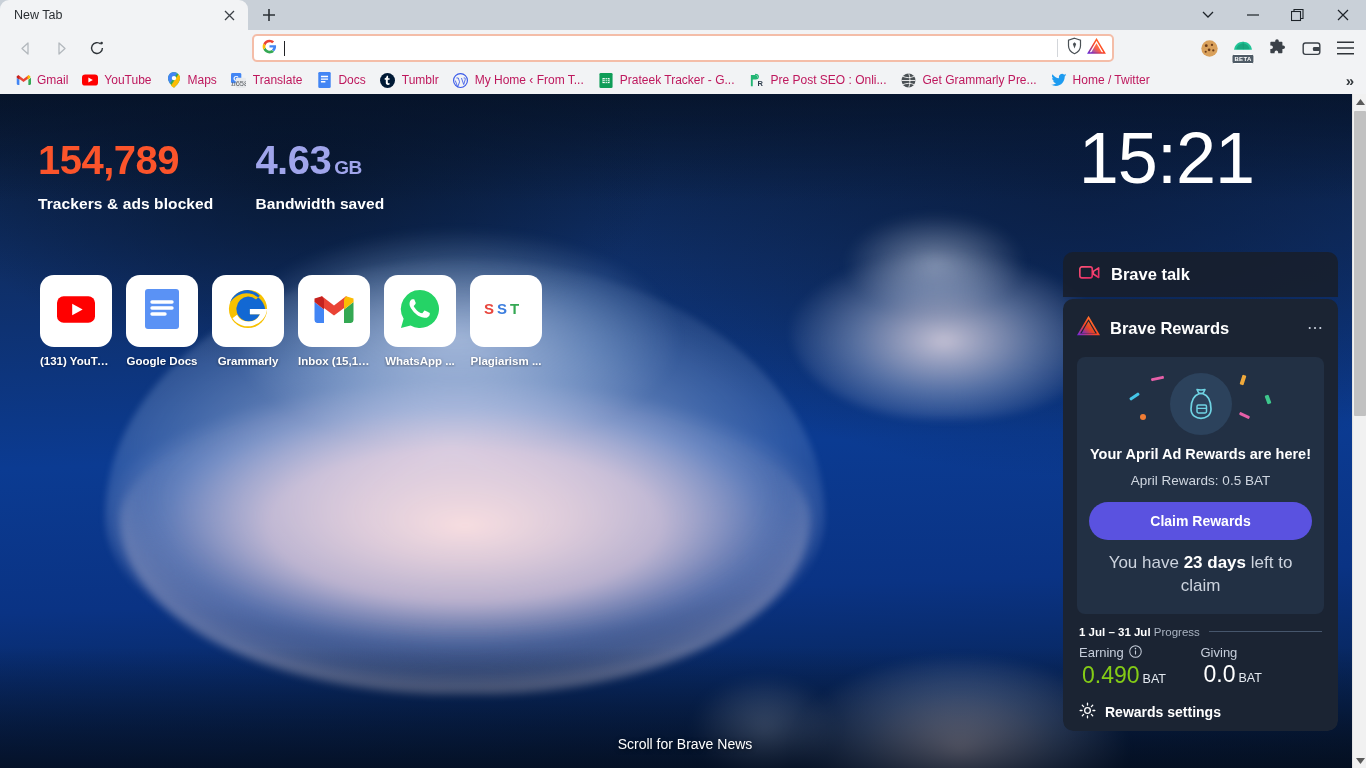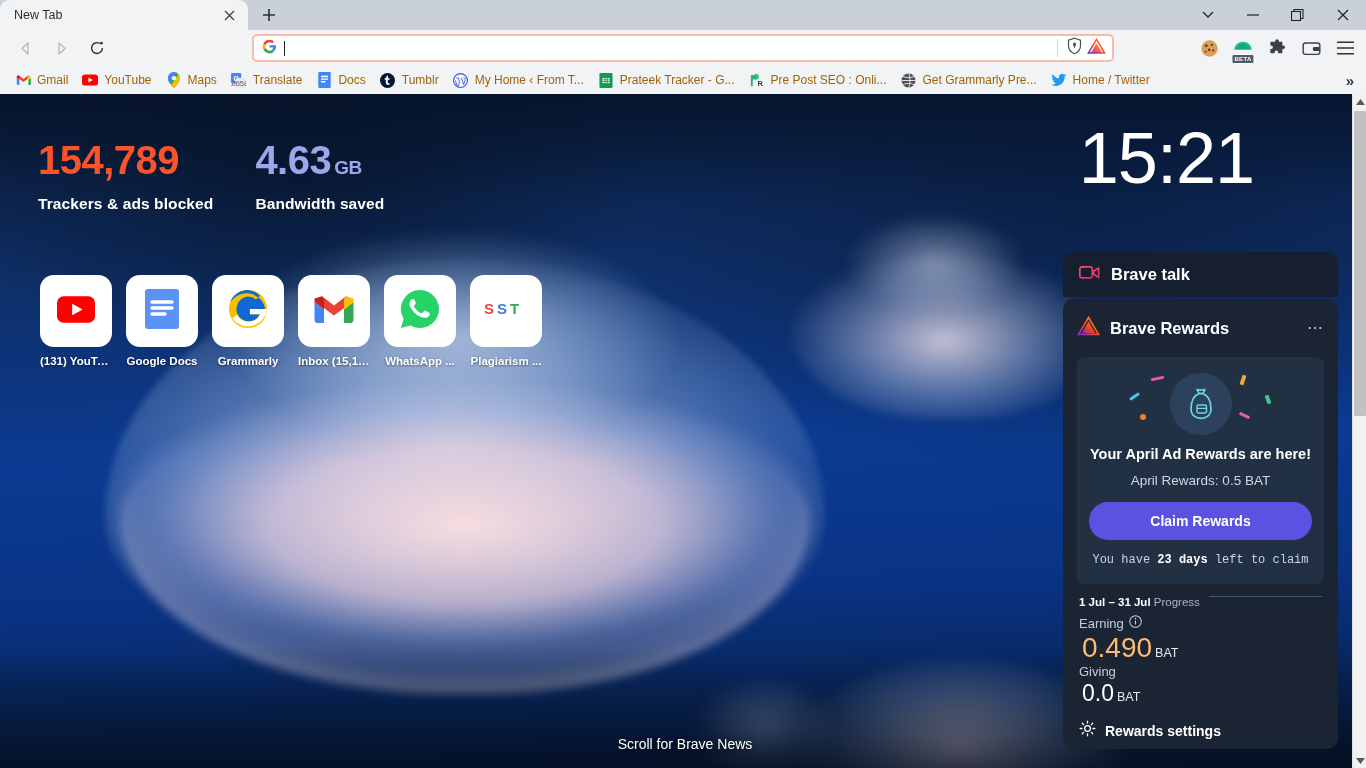--- a/index.html
+++ b/index.html
@@ -81,21 +81,21 @@
   
   .bmbar {
     position: absolute; top: 66px; left: 0; width: 1366px; height: 28px;
     background: #f2f3f5; display: flex; align-items: center; padding-left: 8px;
   }
   .bm {
     display: flex; align-items: center; gap: 6px; height: 22px;
     padding: 0 7px; border-radius: 4px; flex: none;
   }
   .bm-label {
-    font-size: 12px; color: #a16207; white-space: nowrap;
+    font-size: 12px; color: #be185d; white-space: nowrap;
   }
   .bm-ico {
     width: 16px; height: 16px; display: flex; align-items: center;
     justify-content: center; flex: none;
   }
   .bm-overflow {
     position: absolute; right: 6px; color: #33383c; font-size: 15px;
     font-weight: bold; padding: 0 6px;
   }
 
@@ -243,31 +243,31 @@
   }
   .grant-sub {
     font-size: 13.5px; color: #cfd6e0; margin-top: 9px;
   }
   .claim-btn {
     margin: 14px auto 0 auto; display: block; width: 100%; height: 38px;
     background: #5a52e0; border: none; border-radius: 19px; color: #fff;
     font-size: 14px; font-weight: bold; font-family: "Liberation Sans", sans-serif;
   }
   .grant-days {
-    font-size: 12px; color: #ccd3de; margin-top: 12px; line-height: 1.35; font-family: Liberation Mono, monospace;
+    font-size: 17px; color: #ccd3de; margin-top: 12px; line-height: 1.35;
   }
   .grant-days b { color: #fff; }
   .progress-sec { padding: 12px 2px 0 2px; }
   .progress-head {
-    display: flex; gap: 9px; font-size: 11.5px;
+    display: flex; align-items: center; gap: 9px; font-size: 11.5px;
     color: #aab4c2;
   }
   .progress-head b { color: #fff; }
   .progress-line { flex: 1; height: 1px; background: #46566c; }
-  .amounts { display: flex; margin-top: 7px; flex-direction: column; }
+  .amounts { display: flex; margin-top: 7px; }
   .amt { width: 50%; }
   .amt-lbl {
     font-size: 13px; color: #c6cedb; display: flex; align-items: center; gap: 5px;
   }
   .amt-val { font-size: 23px; color: #fff; margin-top: 1px; }
   .amt-val span { font-size: 12.5px; color: #e4e9f0; margin-left: 3px; }
   .settings-row {
     display: flex; align-items: center; gap: 9px; margin-top: 13px;
     padding-bottom: 8px;
   }
@@ -734,21 +734,21 @@
             <div class="amt-lbl">
               <span>Earning</span>
               <span>
                 <svg width="13" height="13" viewBox="0 0 14 14">
                     <circle cx="7" cy="7" r="6.2" fill="none" stroke="#c6cedb" stroke-width="1.1"></circle>
                     <path d="M7 6v4.2" stroke="#c6cedb" stroke-width="1.2"></path>
                     <circle cx="7" cy="3.9" r=".85" fill="#c6cedb"></circle>
                   </svg>
               </span>
             </div>
-            <div class="amt-val"><span style="font-size:28px;color:#fdba74">0.490</span><span>BAT</span></div>
+            <div class="amt-val"><span style="font-size:23px;color:#84cc16">0.490</span><span>BAT</span></div>
           </div>
           <div class="amt">
             <div class="amt-lbl">
                 <span>Giving</span>
               </div>
             <div class="amt-val"><span style="font-size:23px;color:#fff">0.0</span><span>BAT</span></div>
           </div>
         </div>
         <div class="settings-row">
           <span>

